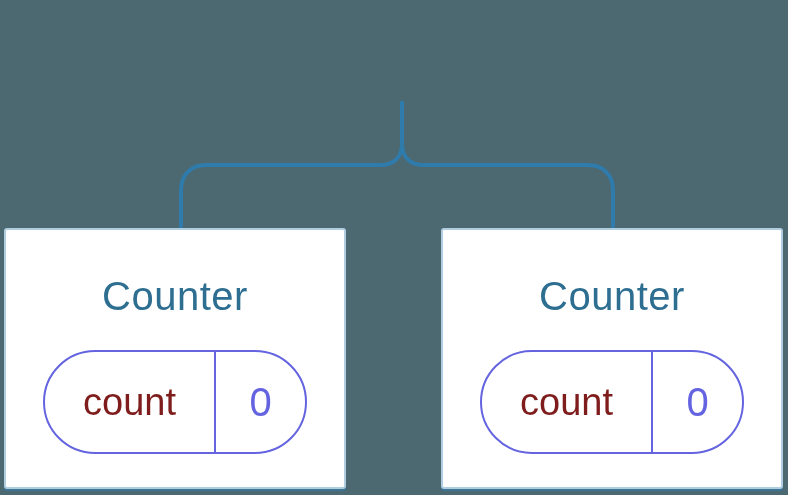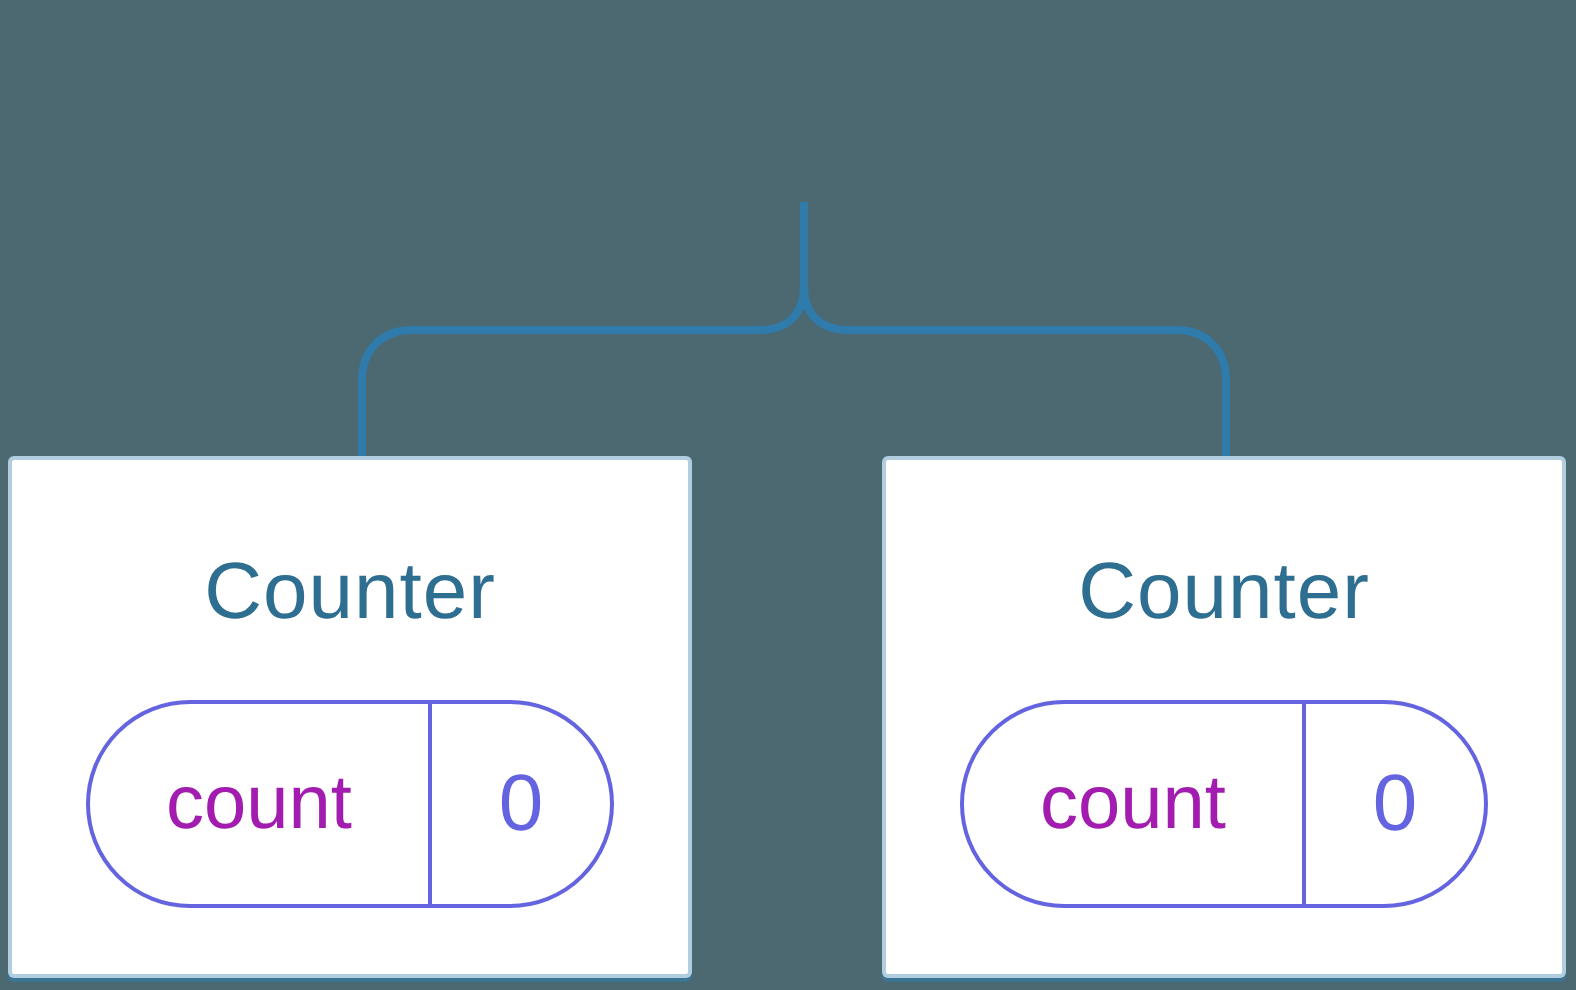--- a/index.html
+++ b/index.html
@@ -67,21 +67,21 @@
     display: flex;
     align-items: stretch;
   }
   .state-key-cell {
     flex: 1 1 auto;
     border-right: 2px solid #6464E0;
     display: flex;
     align-items: center;
     justify-content: center;
     font-size: 38px;
-    color: #a21caf;
+    color: #7f1d1d;
   }
   .state-value-cell {
     width: 89px;
     display: flex;
     align-items: center;
     justify-content: center;
     font-size: 40px;
     color: #6464E0;
   }
 </style>

